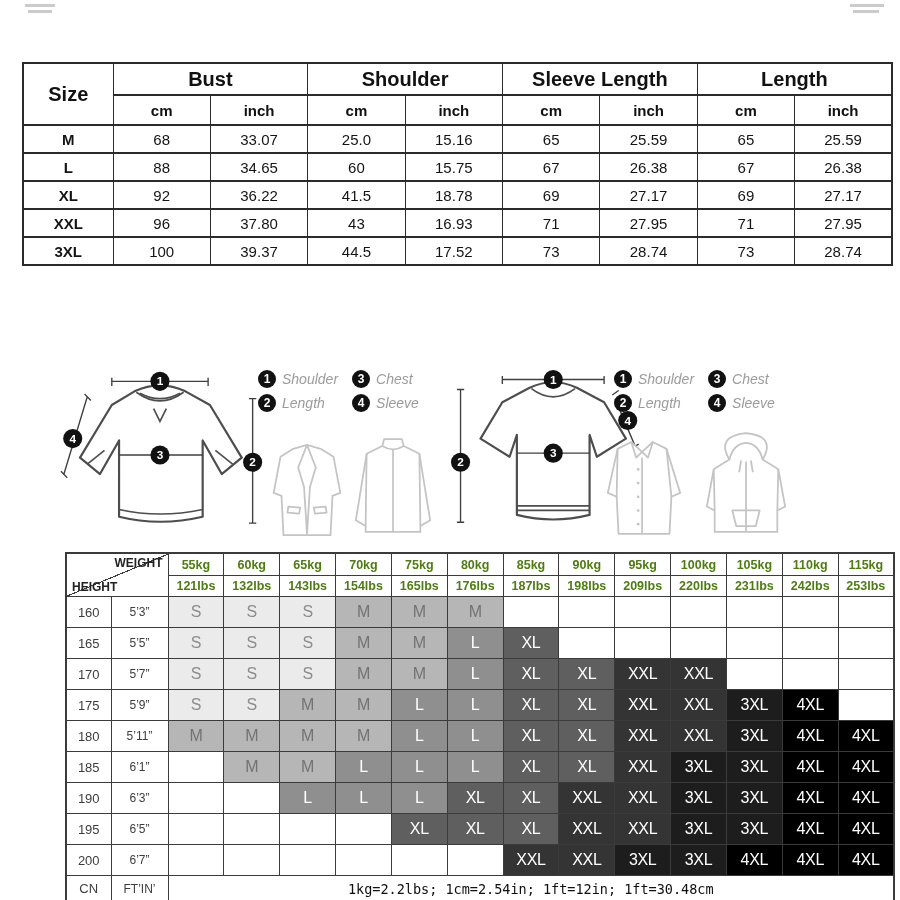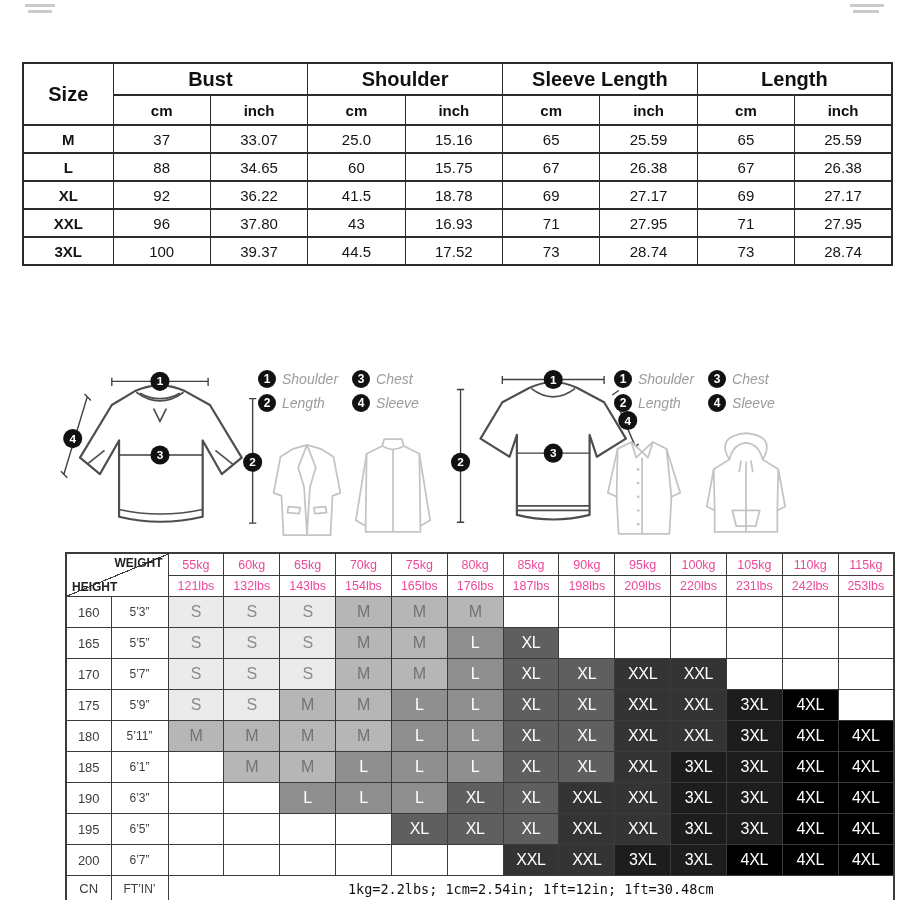--- a/index.html
+++ b/index.html
@@ -35,21 +35,21 @@
   .lg-item{display:flex;align-items:center;}
   .badge{display:inline-flex;align-items:center;justify-content:center;width:18px;height:18px;
          border-radius:50%;background:#111;color:#fff;font-size:12px;font-weight:bold;margin-right:6px;flex:0 0 auto;}
   .lg-label{font-style:italic;color:#9b9b9b;font-size:14px;}
 
   
   .matrix-wrap{position:absolute;left:65px;top:552px;width:830px;}
   table.matrix{width:100%;border-collapse:collapse;table-layout:fixed;border:2px solid #3b3b3b;}
   table.matrix th,table.matrix td{border:1px solid #3b3b3b;text-align:center;vertical-align:middle;
     padding:0;white-space:nowrap;overflow:hidden;}
-  table.matrix thead th{font-size:12.5px;font-weight:normal;color:#ec4899;}
+  table.matrix thead th{font-size:12.5px;font-weight:bold;color:#4d7c0f;}
   table.matrix .kg-row th{height:21px;}
   table.matrix .lbs-row th{height:20px;}
   td.corner{position:relative;background:
       linear-gradient(to bottom right,transparent 49.4%,#3b3b3b 49.4%,#3b3b3b 50.8%,transparent 50.8%);}
   .corner-top{position:absolute;top:2px;right:5px;font-size:12px;font-weight:bold;color:#222;}
   .corner-bottom{position:absolute;bottom:2px;left:5px;font-size:12px;font-weight:bold;color:#222;}
   table.matrix td.cncell{font-size:13px;color:#3d3d3d;height:30px;}
   table.matrix td.ftcell{font-size:12px;color:#3d3d3d;}
   table.matrix td.szcell{font-size:16px;letter-spacing:-0.3px;background:#fff;}
   table.matrix tr.footer td{height:25px;}
@@ -93,21 +93,21 @@
           <th>inch</th>
           <th>cm</th>
           <th>inch</th>
           <th>cm</th>
           <th>inch</th>
         </tr>
       </thead>
       <tbody id="measure-rows">
           <tr>
             <td class="sizecol">M</td>
-            <td>37</td>
+            <td>68</td>
             <td>33.07</td>
             <td>25.0</td>
             <td>15.16</td>
             <td>65</td>
             <td>25.59</td>
             <td>65</td>
             <td>25.59</td>
           </tr>
           <tr>
             <td class="sizecol">L</td>

